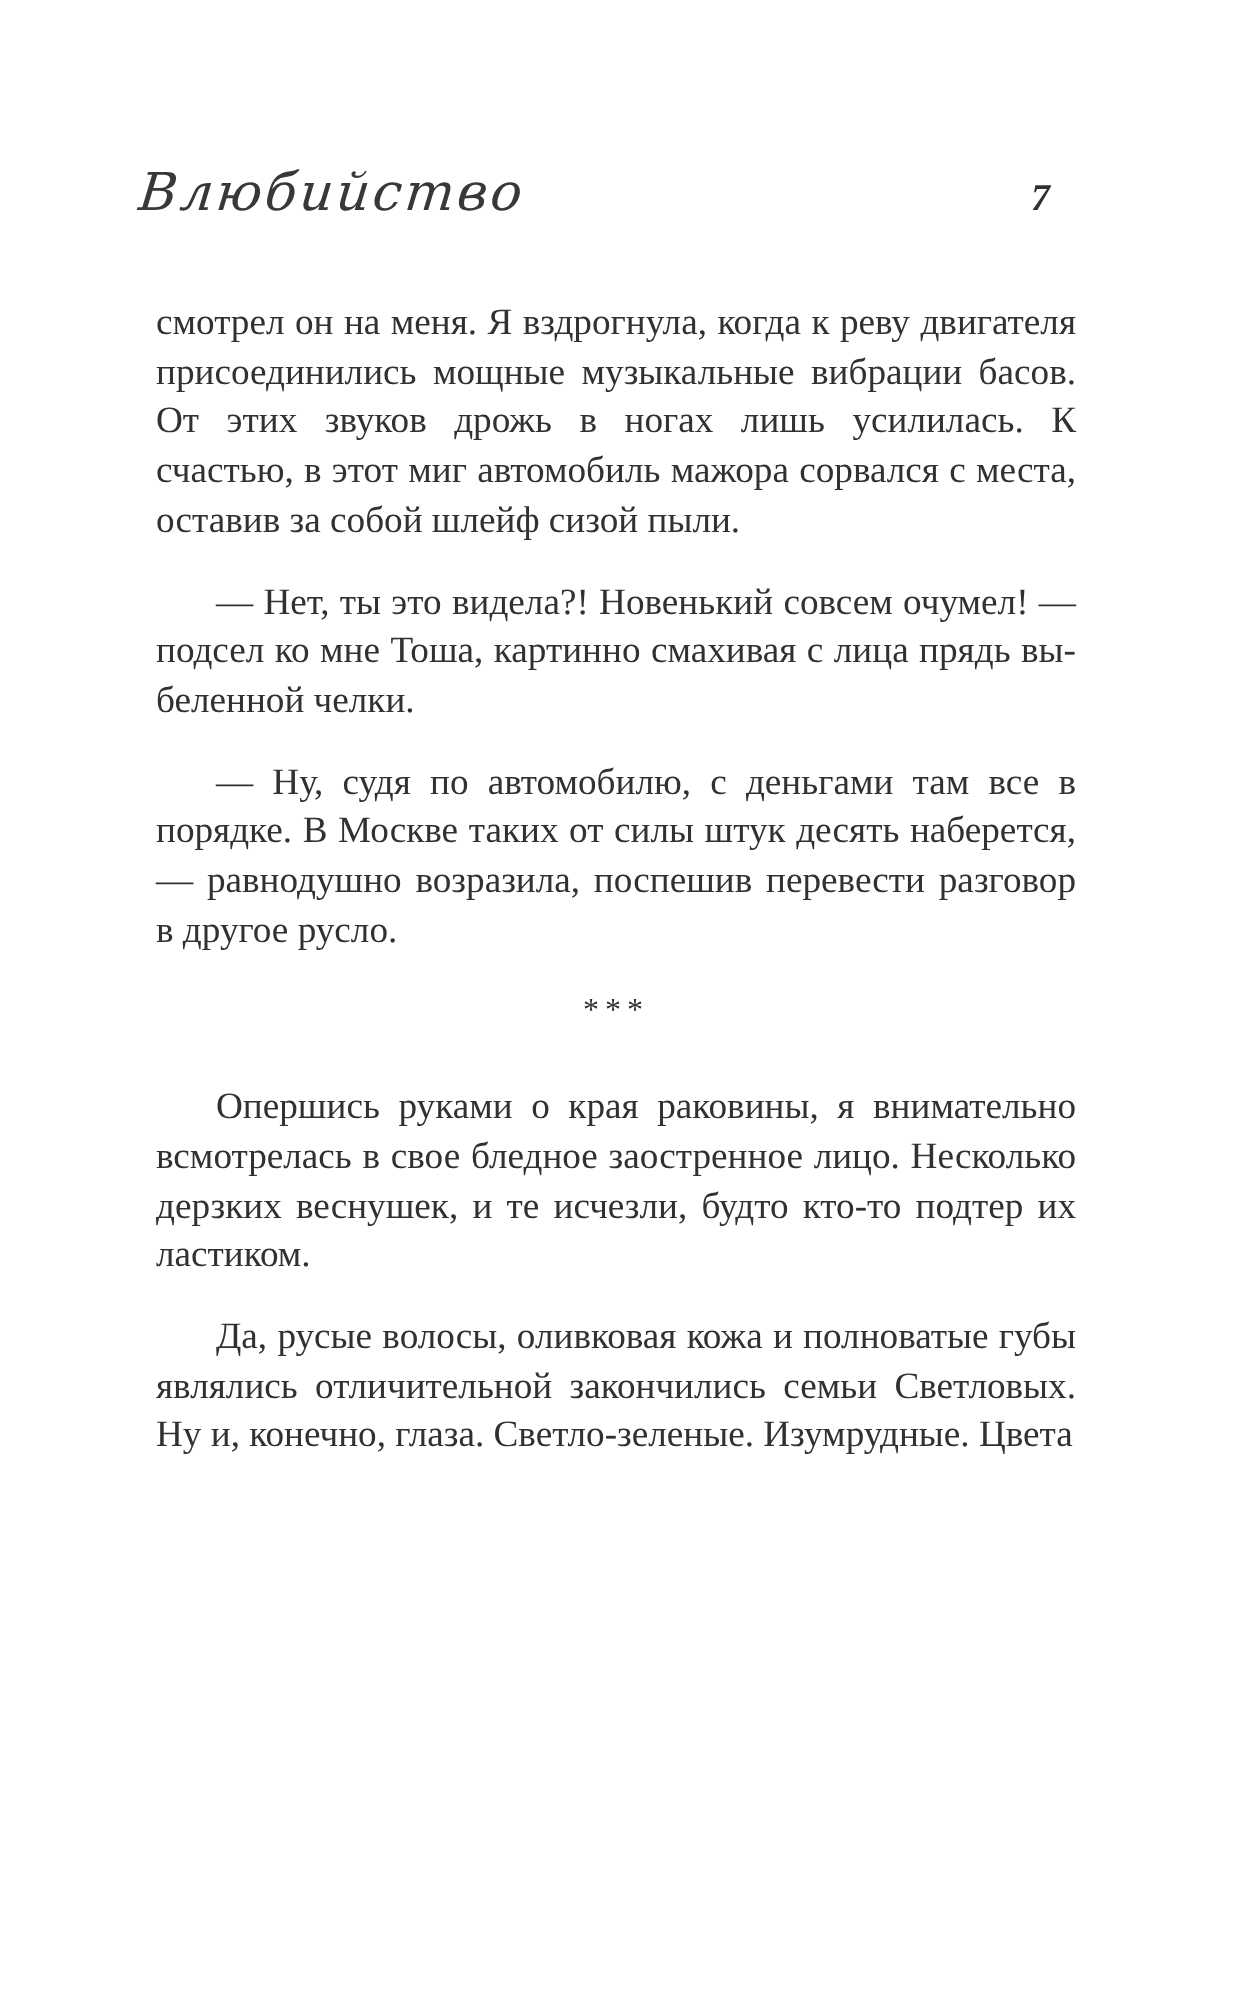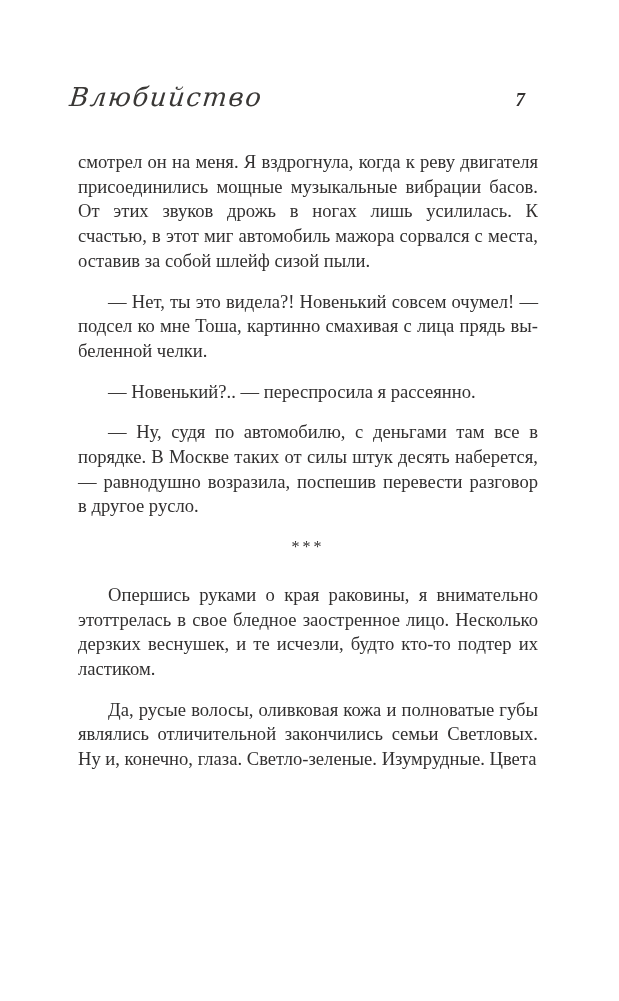--- a/index.html
+++ b/index.html
@@ -73,22 +73,21 @@
 <div class="page">
   <div class="page-header">
     <span class="running-title">Влюбийство</span>
     <span class="page-number">7</span>
   </div>
 
   <div class="body-text">
       <div>
         <p class="para">смотрел он на меня. Я вздрогнула, когда к реву двигателя присоединились мощные музыкальные вибрации басов. От этих звуков дрожь в ногах лишь усилилась. К счастью, в этот миг автомобиль мажора сорвался с места, оставив за собой шлейф сизой пыли.</p>
         <p class="para indent">— Нет, ты это видела?! Новенький совсем очумел! — подсел ко мне Тоша, картинно смахивая с лица прядь вы­беленной челки.</p>
-        <p class="para indent">— Новенький?.. — переспросила я рассеянно.</p>
         <p class="para indent">— Ну, судя по автомобилю, с деньгами там все в порядке. В Москве таких от силы штук десять наберется, — равно­душно возразила, поспешив перевести разговор в другое русло.</p>
       </div>
       <div class="section-divider">***</div>
       <div>
-        <p class="para indent">Опершись руками о края раковины, я внимательно этот­трелась в свое бледное заостренное лицо. Несколько дерзких веснушек, и те исчезли, будто кто-то подтер их ластиком.</p>
+        <p class="para indent">Опершись руками о края раковины, я внимательно всмо­трелась в свое бледное заостренное лицо. Несколько дерзких веснушек, и те исчезли, будто кто-то подтер их ластиком.</p>
         <p class="para indent">Да, русые волосы, оливковая кожа и полноватые губы являлись отличительной закончились семьи Светловых. Ну и, конечно, глаза. Светло-зеленые. Изумрудные. Цвета</p>
       </div>
     </div>
 </div>
 
 </body></html>

